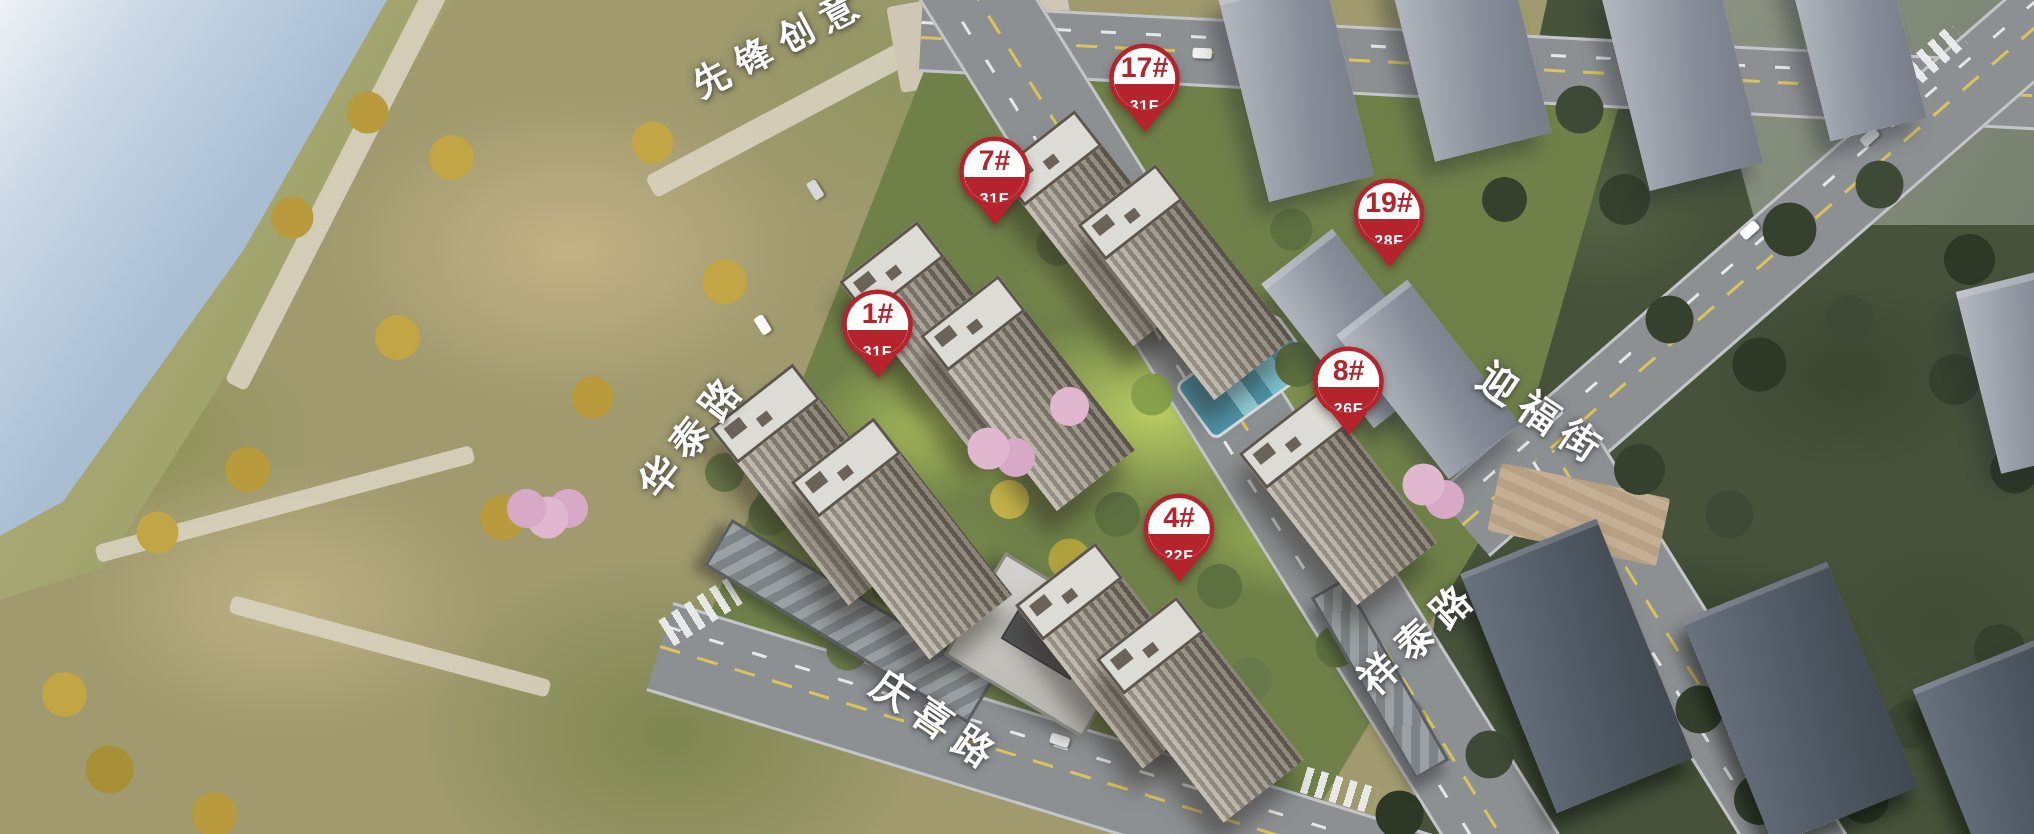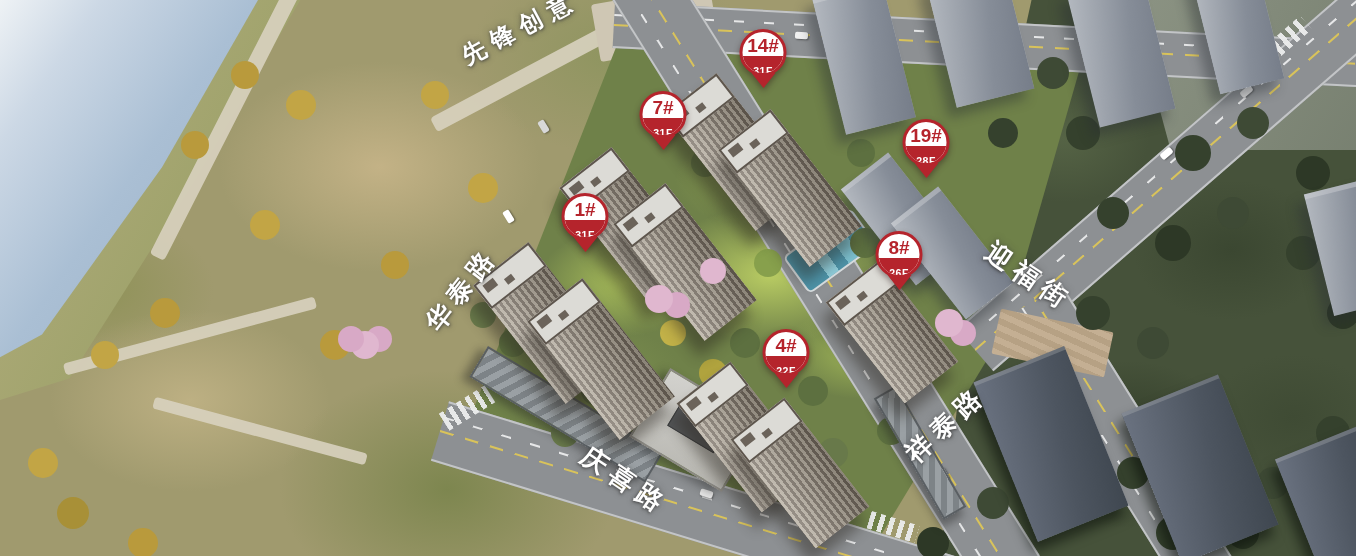--- a/index.html
+++ b/index.html
@@ -249,21 +249,21 @@
   </div>
   <div class="abs pin" style="left:663px;top:150px;">
     <div class="pin-circle">
       <div class="pin-num">7#</div>
       <div class="pin-floor">31F</div>
     </div>
     <div class="pin-tail"></div>
   </div>
   <div class="abs pin" style="left:763px;top:88px;">
     <div class="pin-circle">
-      <div class="pin-num">14#</div>
+      <div class="pin-num">17#</div>
       <div class="pin-floor">31F</div>
     </div>
     <div class="pin-tail"></div>
   </div>
   <div class="abs pin" style="left:926px;top:178px;">
     <div class="pin-circle">
       <div class="pin-num">19#</div>
       <div class="pin-floor">28F</div>
     </div>
     <div class="pin-tail"></div>

